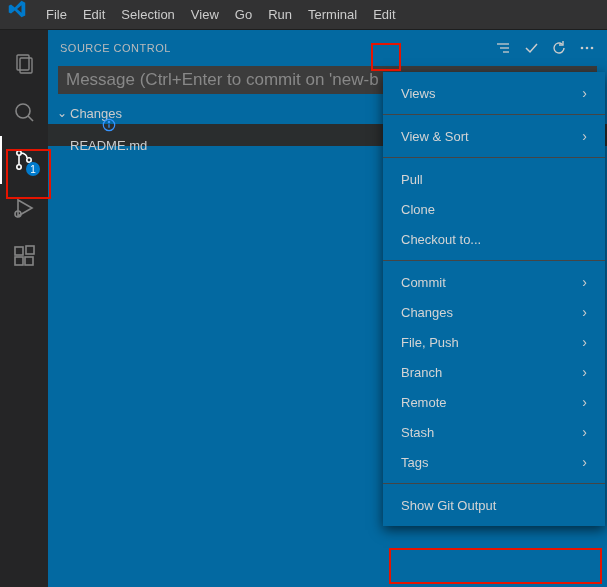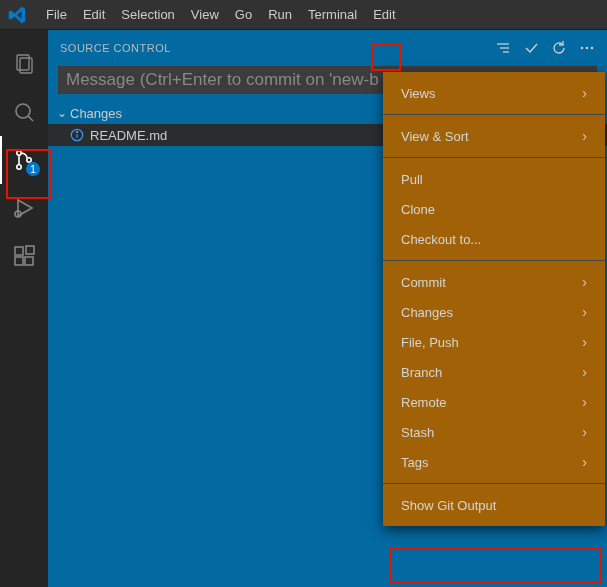--- a/index.html
+++ b/index.html
@@ -10,21 +10,21 @@
     font-family: "Segoe UI", -apple-system, sans-serif;
     font-size: 13px;
     color: #cccccc;
     overflow: hidden;
     position: relative;
   }
   .titlebar {
     height: 30px;
     background: #323233;
     display: flex;
-    align-items: center;
+    align-items: flex-start;
     padding-left: 8px;
     border-bottom: 1px solid #1e1e1e;
   }
   .titlebar .logo {
     width: 18px; height: 18px;
     margin-right: 12px;
   }
   .menus { display: flex; }
   .menus .mi {
     padding: 0 8px;
@@ -112,30 +112,30 @@
   }
   .section-head .chev { width:16px; text-align:center; font-size:12px; }
   .file-row {
     display: flex; align-items: center;
     height: 22px;
     padding-left: 22px;
     padding-right: 8px;
     background: #2a2d2e;
     justify-content: space-between;
   }
-  .file-row .left { display:flex; align-items:center; gap:6px; }
+  .file-row .left { display:flex; align-items:center; gap:6px;flex-direction:column; }
   .file-row .acts { display:flex; align-items:center; gap:10px; color:#c5c5c5; }
   .file-row .info-ico { color:#3794ff; }
 
   .ctxmenu {
     position: absolute;
     top: 72px;
     left: 383px;
     width: 222px;
-    background: #a16207;
+    background: #0369a1;
     box-shadow: 0 4px 12px rgba(0,0,0,0.6);
     padding: 6px 0;
     color: #d4d4d4;
   }
   .ctxmenu .item {
     height: 30px;
     display: flex;
     align-items: center;
     justify-content: space-between;
     padding: 0 18px;

